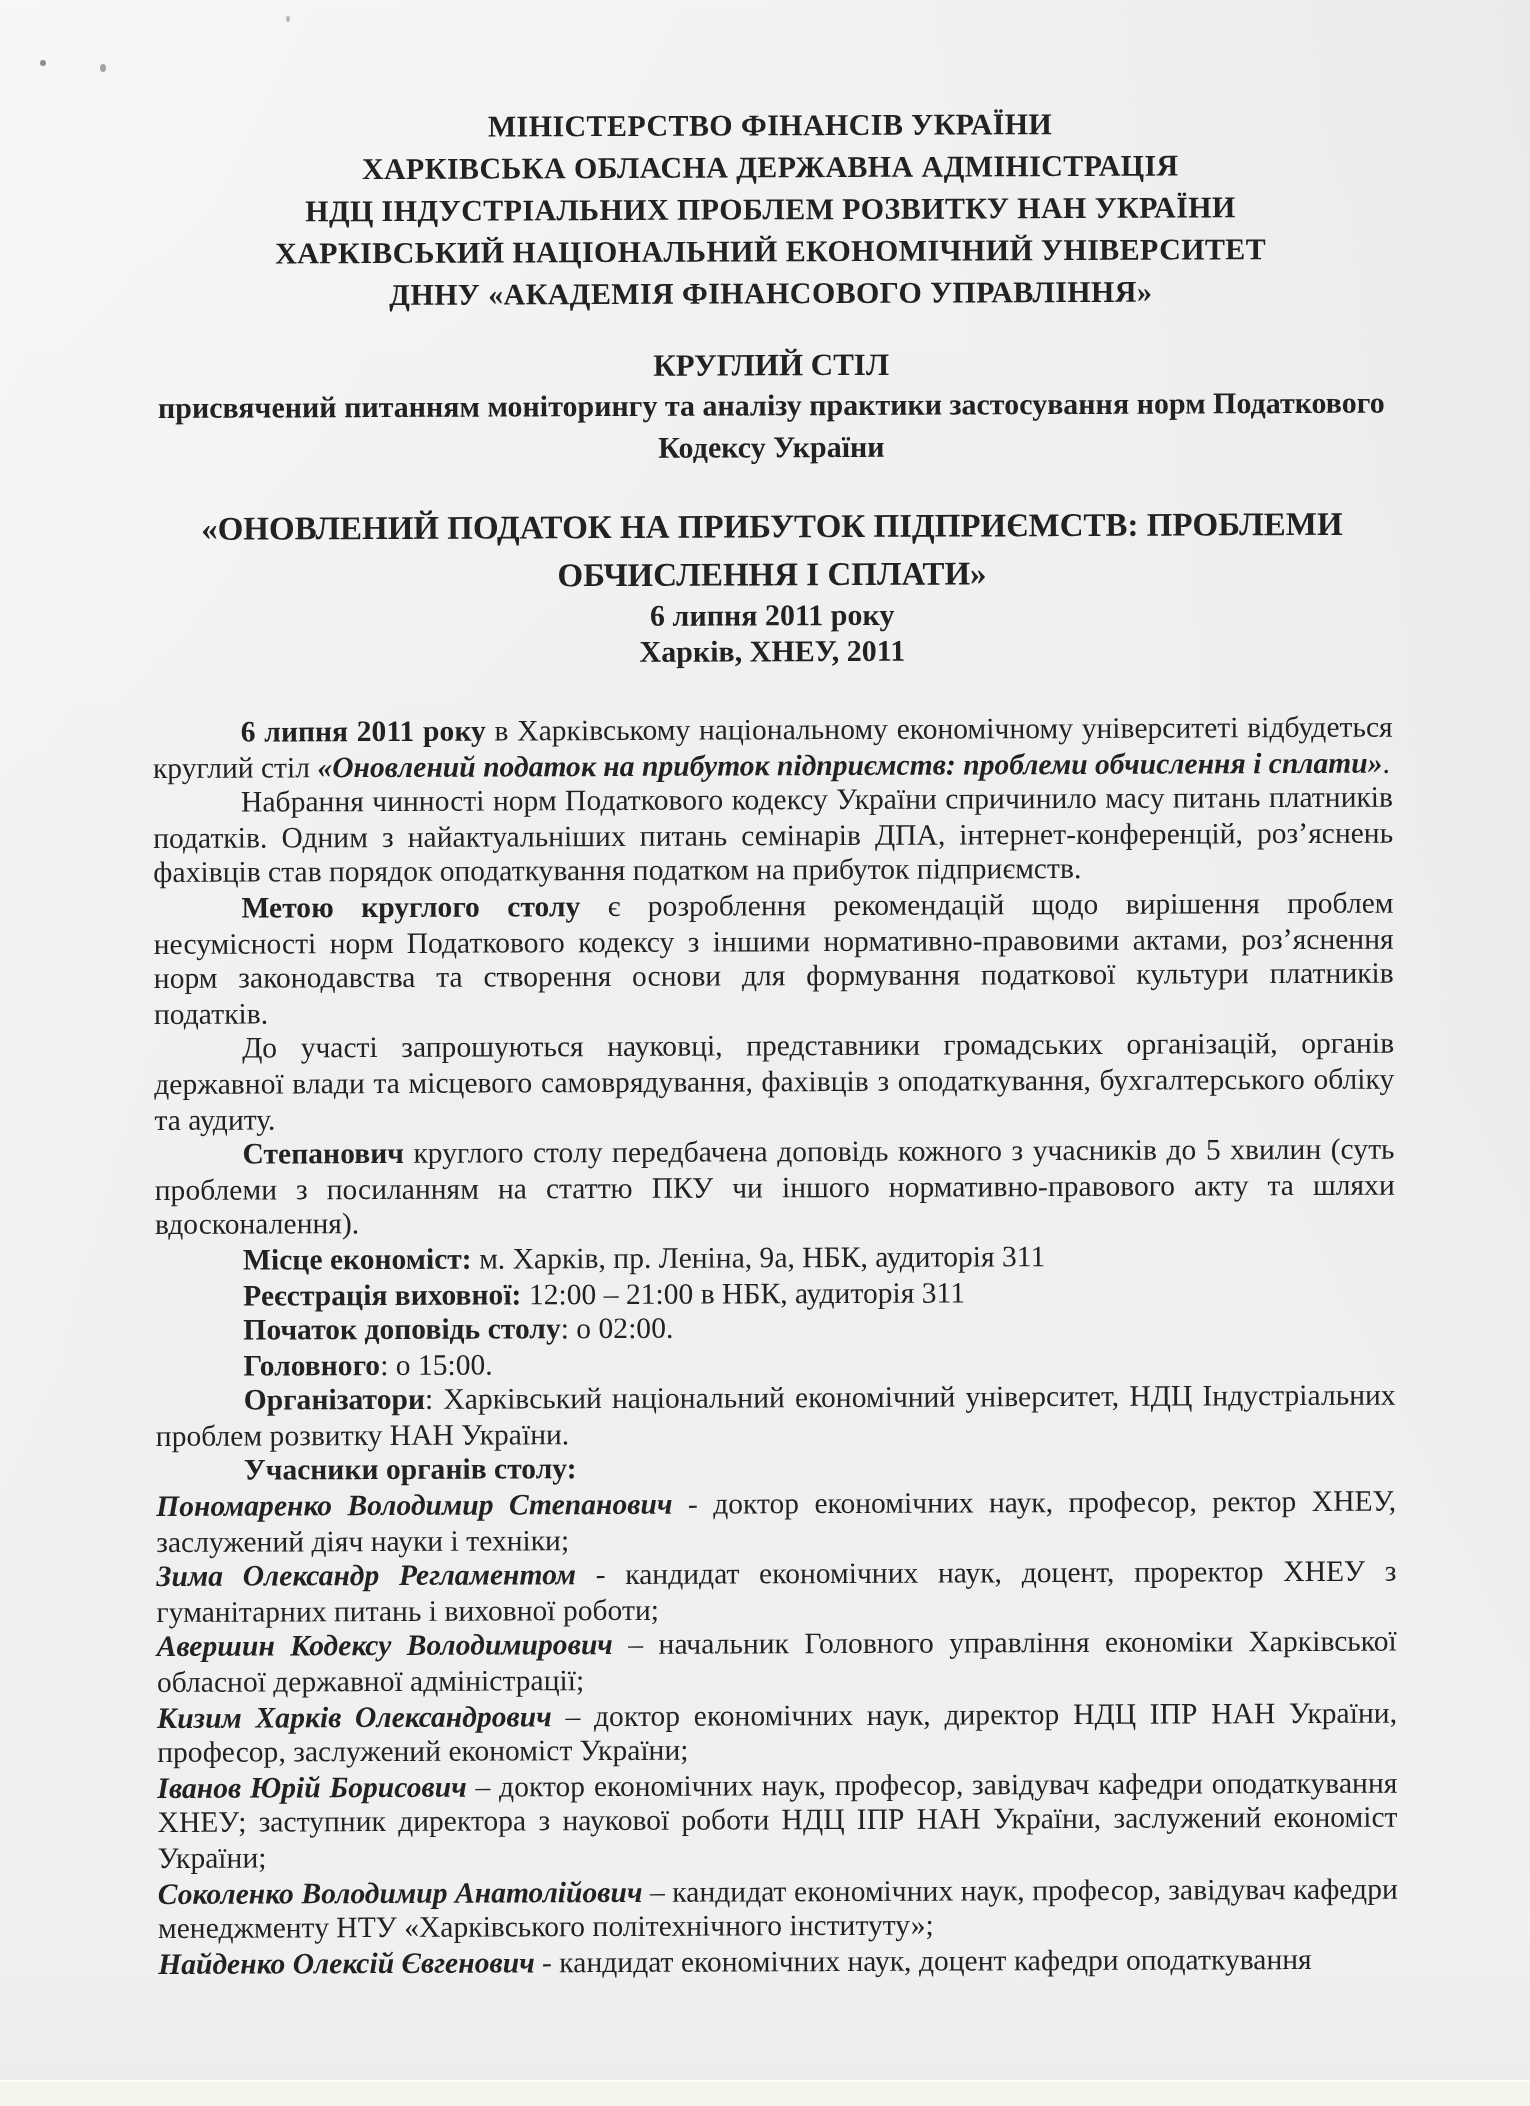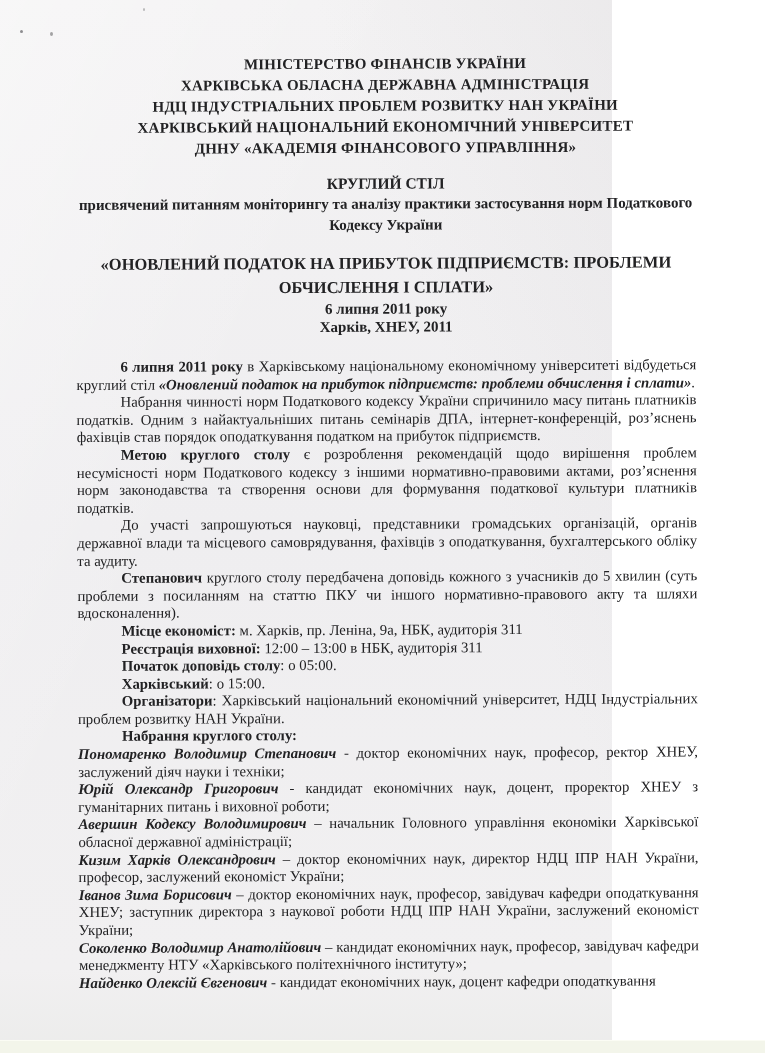--- a/index.html
+++ b/index.html
@@ -5,21 +5,21 @@
   html, body {
     margin: 0;
     padding: 0;
     width: 765px;
     height: 1053px;
     overflow: hidden;
     font-family: "Liberation Serif", "DejaVu Serif", serif;
   }
   .page {
     position: relative;
-    width: 612px;
+    width: 765px;
     height: 1053px;
     background:
       linear-gradient(115deg, rgba(255,255,255,0.40) 0%, rgba(255,255,255,0) 38%),
       linear-gradient(250deg, rgba(222,220,222,0.35) 0%, rgba(255,255,255,0) 30%),
       linear-gradient(180deg, #f3f2f3 0%, #efeef0 50%, #f1f0f1 92%, #ececeb 100%);
     color: #222224;
   }
   .content {
     position: absolute;
     top: 55px;
@@ -123,31 +123,31 @@
     <div class="event-date">6 липня 2011 року</div>
     <div class="event-city">Харків, ХНЕУ, 2011</div>
 
     <div class="doc-body">
       <p class="para"><span class="r-b">6 липня 2011 року</span><span class="r-n"> в Харківському національному економічному університеті відбудеться круглий стіл </span><span class="r-bi">«Оновлений податок на прибуток підприємств: проблеми обчислення і сплати»</span><span class="r-n">.</span></p>
       <p class="para"><span class="r-n">Набрання чинності норм Податкового кодексу України спричинило масу питань платників податків. Одним з найактуальніших питань семінарів ДПА, інтернет-конференцій, роз’яснень фахівців став порядок оподаткування податком на прибуток підприємств.</span></p>
       <p class="para"><span class="r-b">Метою круглого столу</span><span class="r-n"> є розроблення рекомендацій щодо вирішення проблем несумісності норм Податкового кодексу з іншими нормативно-правовими актами, роз’яснення норм законодавства та створення основи для формування податкової культури платників податків.</span></p>
       <p class="para"><span class="r-n">До участі запрошуються науковці, представники громадських організацій, органів державної влади та місцевого самоврядування, фахівців з оподаткування, бухгалтерського обліку та аудиту.</span></p>
       <p class="para"><span class="r-b">Степанович</span><span class="r-n"> круглого столу передбачена доповідь кожного з учасників до 5 хвилин (суть проблеми з посиланням на статтю ПКУ чи іншого нормативно-правового акту та шляхи вдосконалення).</span></p>
       <p class="para"><span class="r-b">Місце економіст:</span><span class="r-n"> м. Харків, пр. Леніна, 9а, НБК, аудиторія 311</span></p>
-      <p class="para"><span class="r-b">Реєстрація виховної:</span><span class="r-n"> 12:00 – 13:00 в НБК, аудиторія 311</span></p>
-      <p class="para"><span class="r-b">Початок доповідь столу</span><span class="r-n">: о 05:00.</span></p>
-      <p class="para"><span class="r-b">Харківський</span><span class="r-n">: о 15:00.</span></p>
+      <p class="para"><span class="r-b">Реєстрація виховної:</span><span class="r-n"> 12:00 – 21:00 в НБК, аудиторія 311</span></p>
+      <p class="para"><span class="r-b">Початок доповідь столу</span><span class="r-n">: о 02:00.</span></p>
+      <p class="para"><span class="r-b">Головного</span><span class="r-n">: о 15:00.</span></p>
       <p class="para"><span class="r-b">Організатори</span><span class="r-n">: Харківський національний економічний університет, НДЦ Індустріальних проблем розвитку НАН України.</span></p>
-      <p class="para"><span class="r-b">Набрання круглого столу:</span></p>
+      <p class="para"><span class="r-b">Учасники органів столу:</span></p>
 
       <p class="participant"><span class="r-bi">Пономаренко Володимир Степанович</span><span class="r-n"> - доктор економічних наук, професор, ректор ХНЕУ, заслужений діяч науки і техніки;</span></p>
-      <p class="participant"><span class="r-bi">Юрій Олександр Григорович</span><span class="r-n"> - кандидат економічних наук, доцент, проректор ХНЕУ з гуманітарних питань і виховної роботи;</span></p>
+      <p class="participant"><span class="r-bi">Зима Олександр Регламентом</span><span class="r-n"> - кандидат економічних наук, доцент, проректор ХНЕУ з гуманітарних питань і виховної роботи;</span></p>
       <p class="participant"><span class="r-bi">Авершин Кодексу Володимирович</span><span class="r-n"> – начальник Головного управління економіки Харківської обласної державної адміністрації;</span></p>
       <p class="participant"><span class="r-bi">Кизим Харків Олександрович</span><span class="r-n"> – доктор економічних наук, директор НДЦ ІПР НАН України, професор, заслужений економіст України;</span></p>
-      <p class="participant"><span class="r-bi">Іванов Зима Борисович</span><span class="r-n"> – доктор економічних наук, професор, завідувач кафедри оподаткування ХНЕУ; заступник директора з наукової роботи НДЦ ІПР НАН України, заслужений економіст України;</span></p>
+      <p class="participant"><span class="r-bi">Іванов Юрій Борисович</span><span class="r-n"> – доктор економічних наук, професор, завідувач кафедри оподаткування ХНЕУ; заступник директора з наукової роботи НДЦ ІПР НАН України, заслужений економіст України;</span></p>
       <p class="participant"><span class="r-bi">Соколенко Володимир Анатолійович</span><span class="r-n"> – кандидат економічних наук, професор, завідувач кафедри менеджменту НТУ «Харківського політехнічного інституту»;</span></p>
       <p class="participant"><span class="r-bi">Найденко Олексій Євгенович</span><span class="r-n"> - кандидат економічних наук, доцент кафедри оподаткування</span></p>
     </div>
 
   </div>
 
   <div class="bottom-strip"></div>
 </div>
 
 </body></html>

